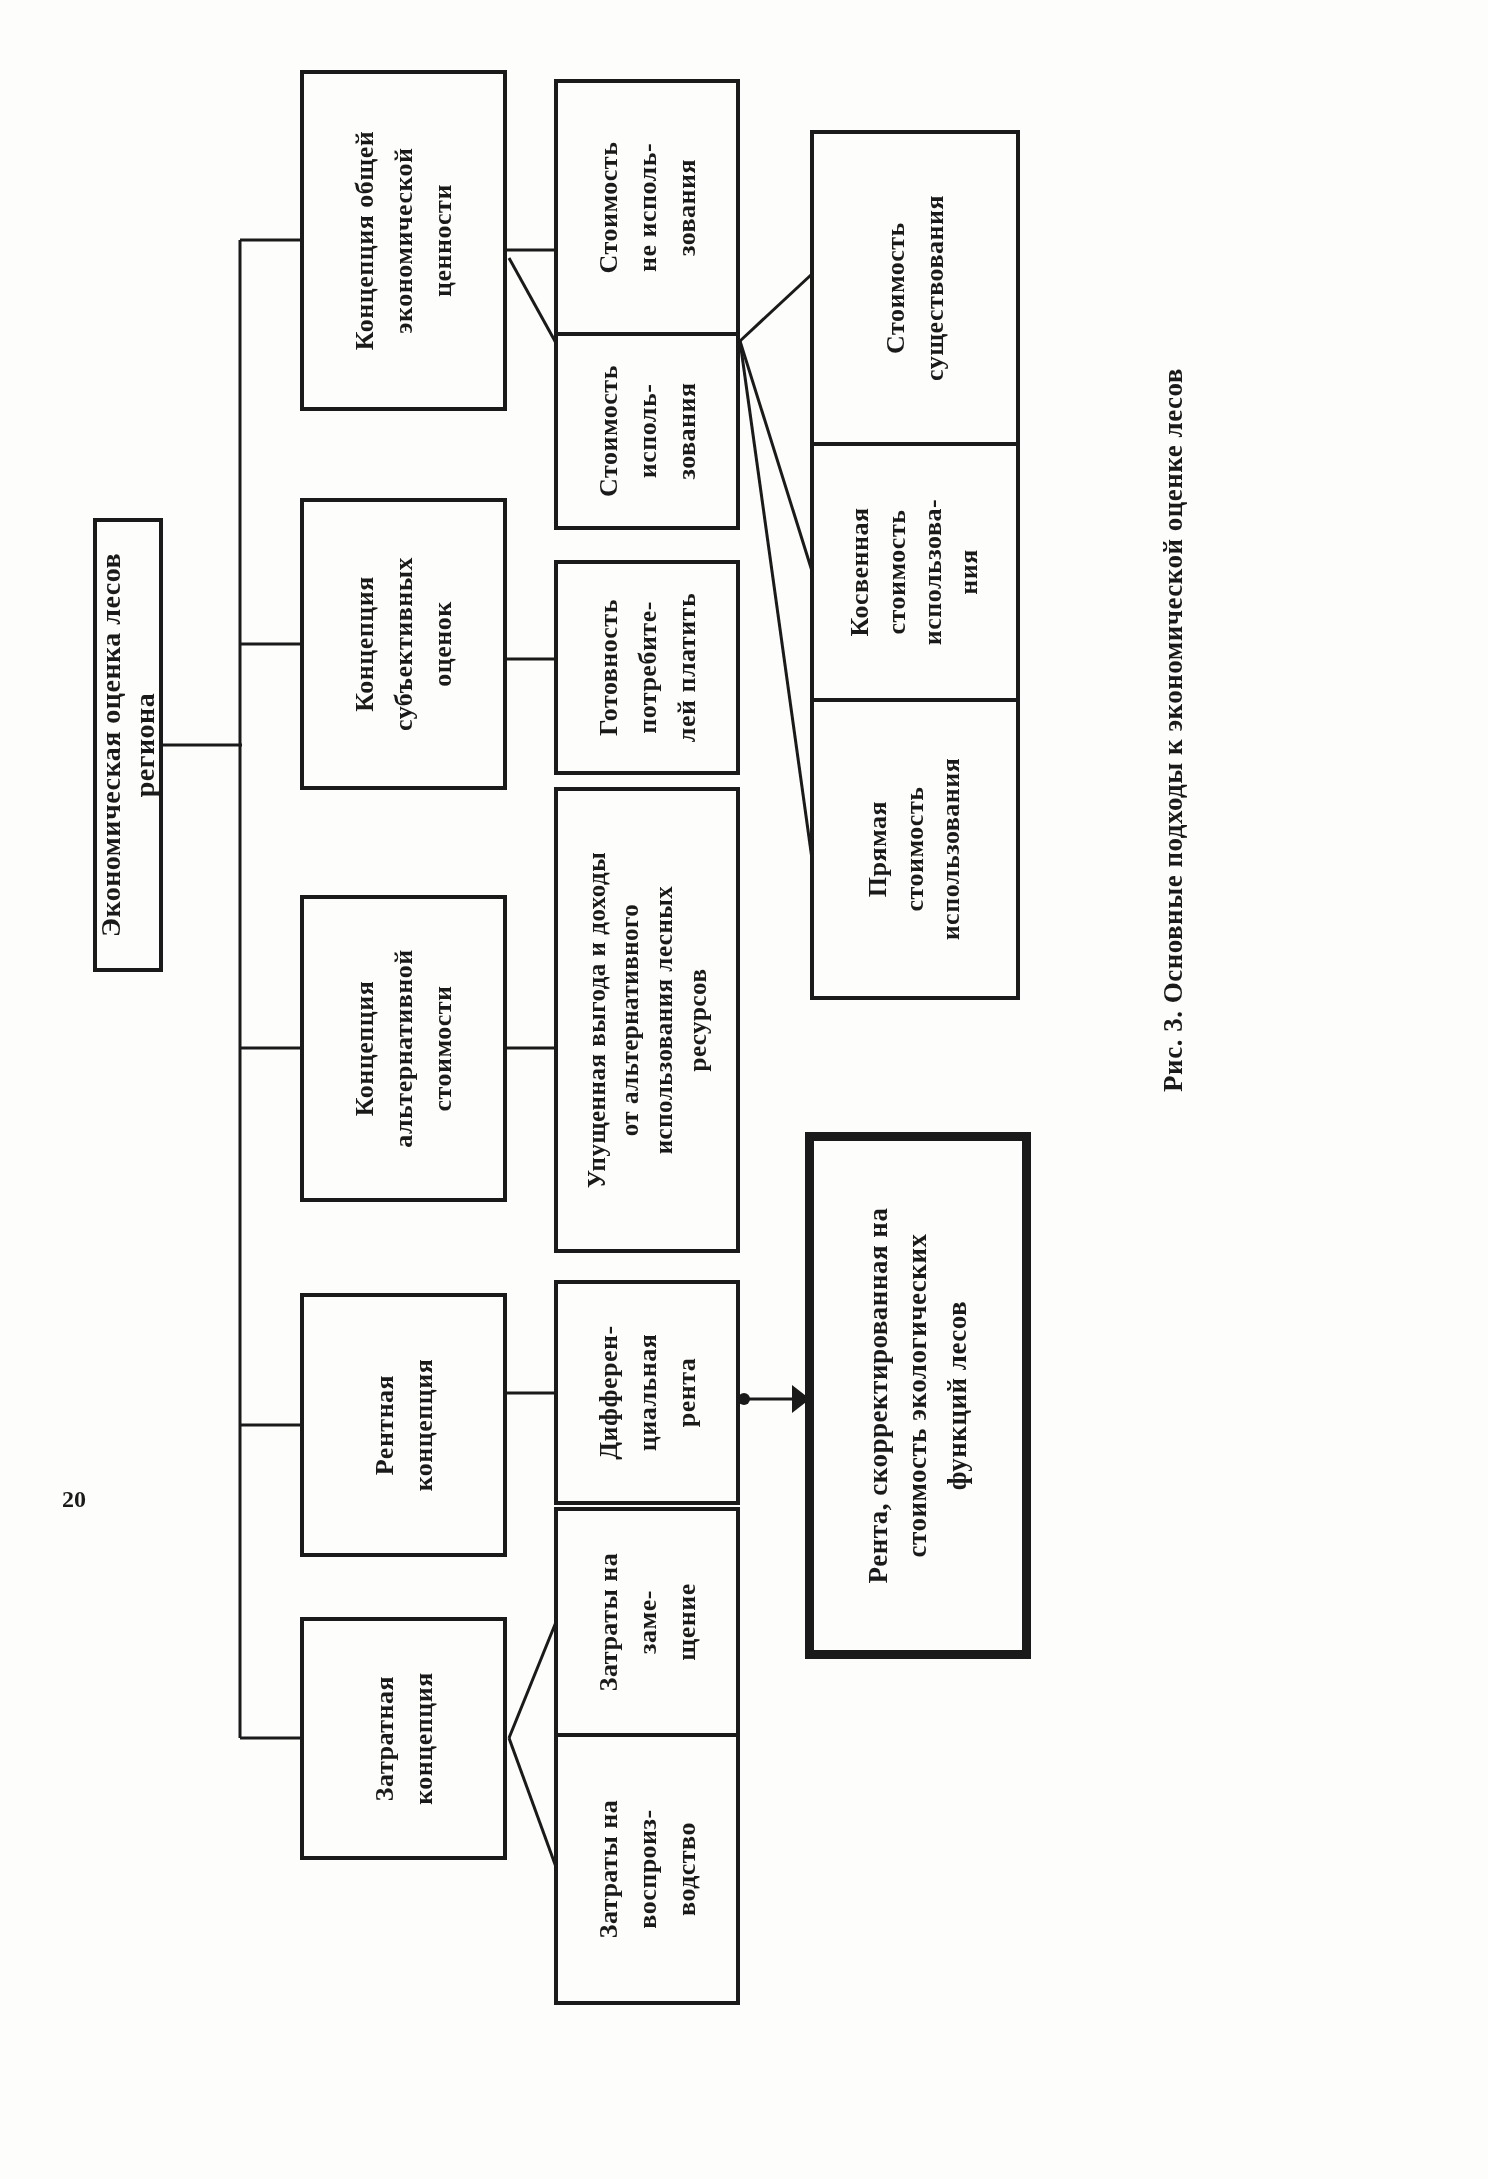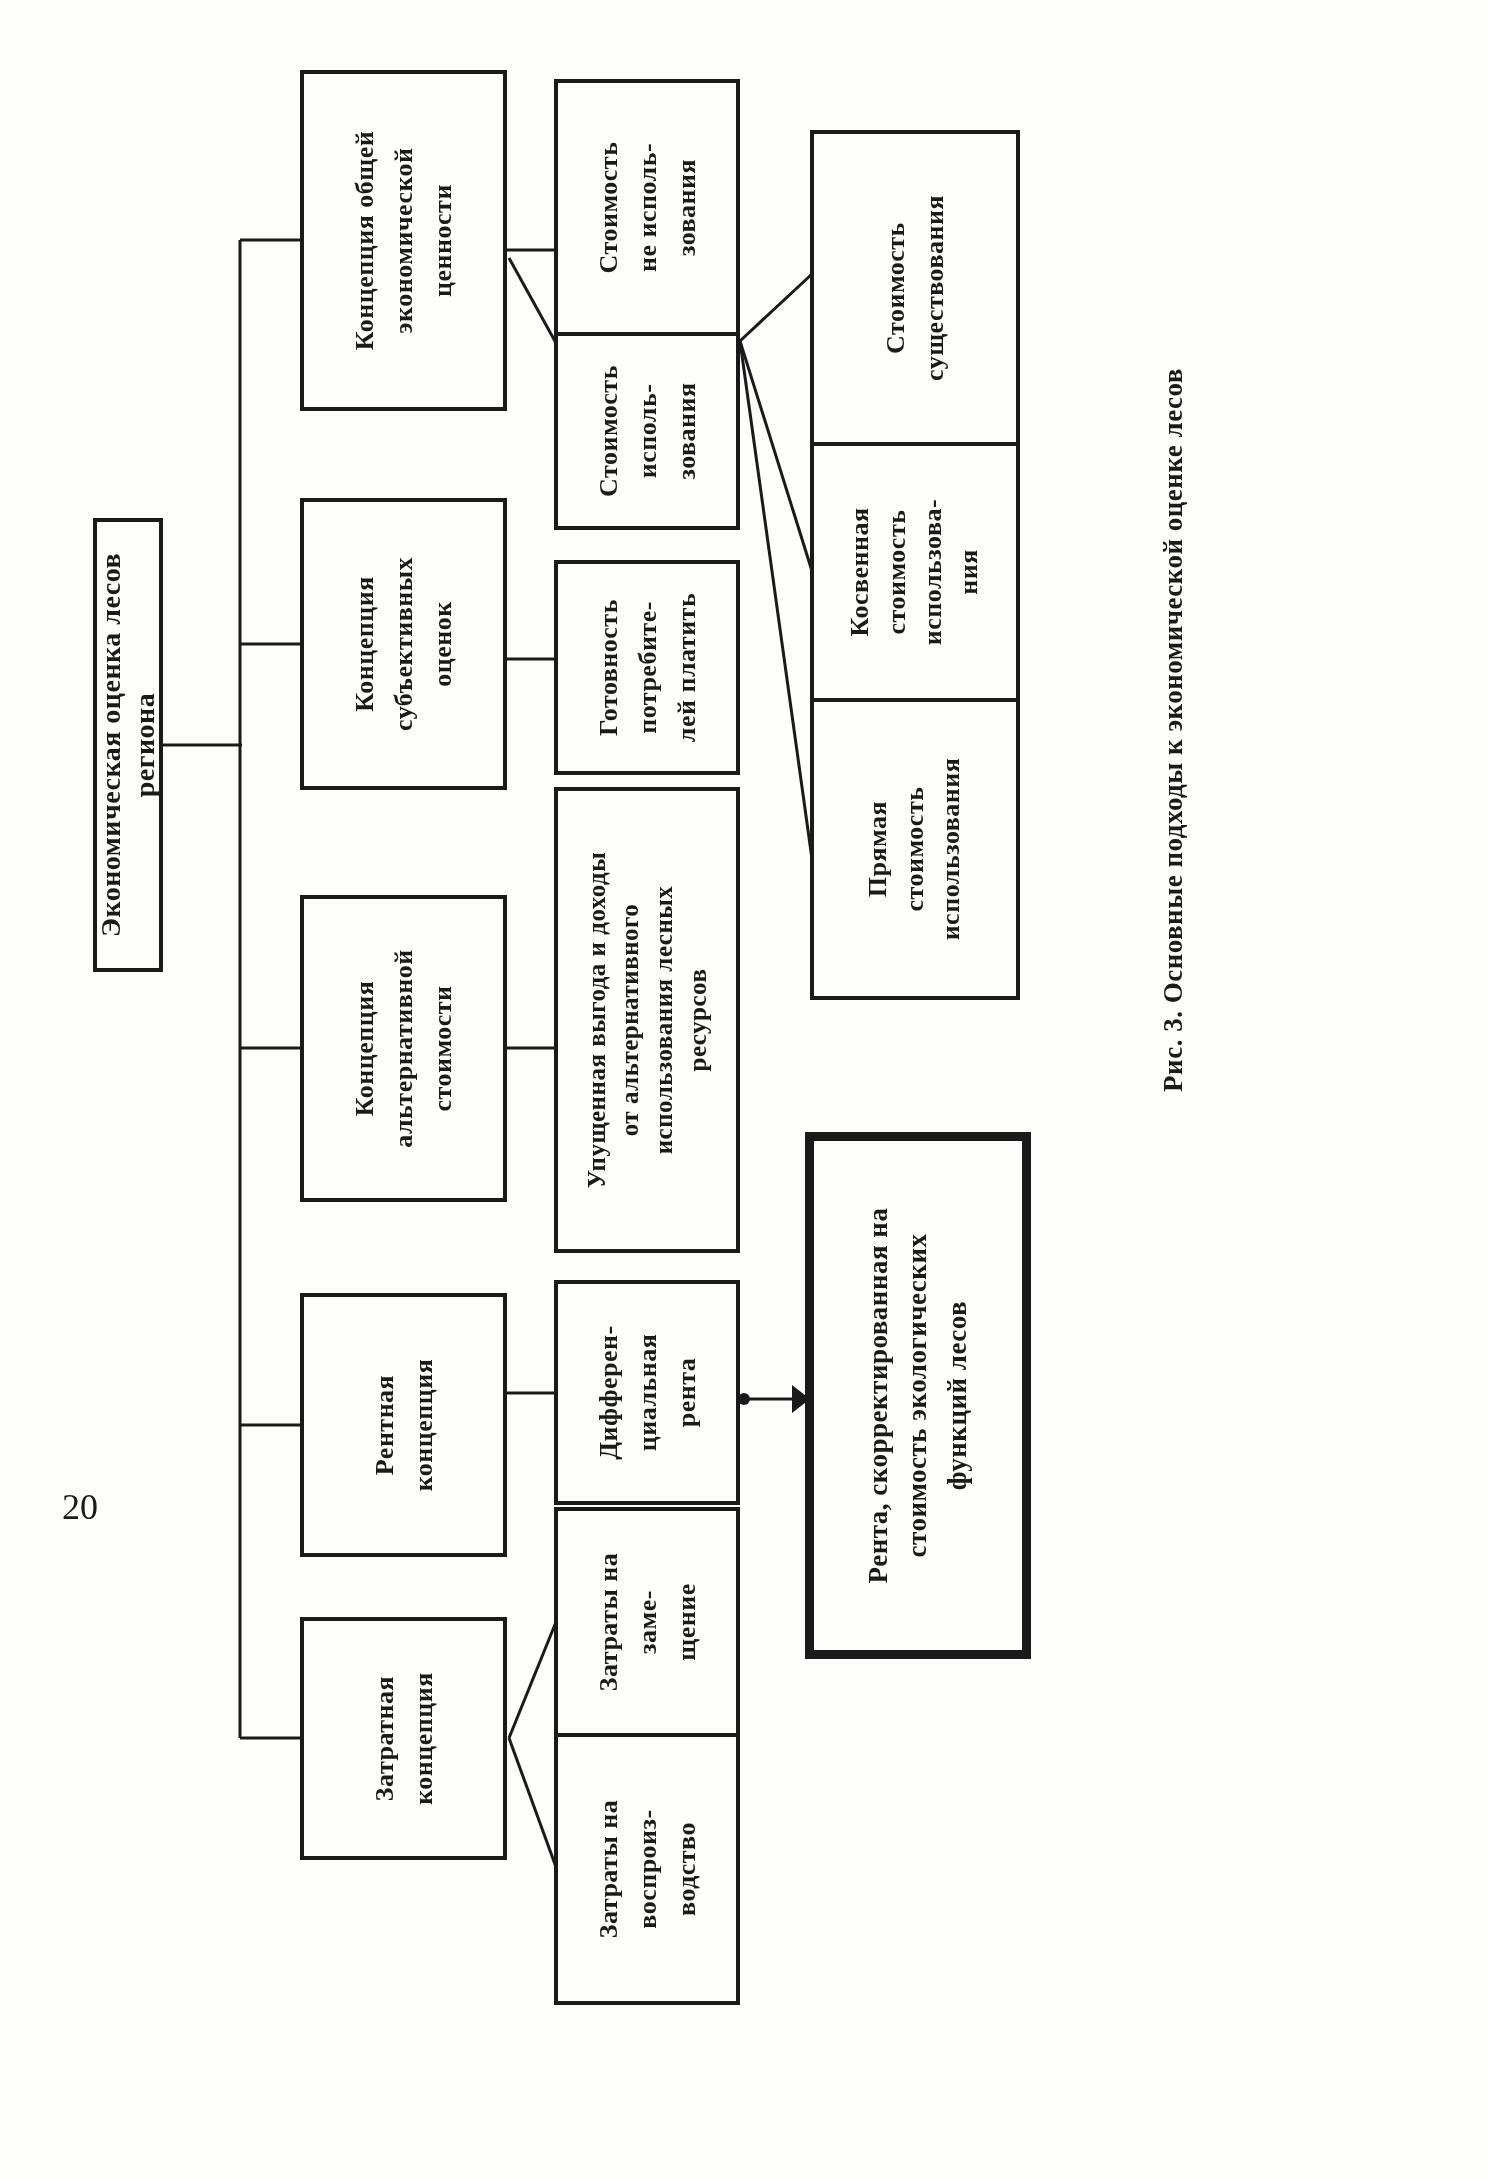--- a/index.html
+++ b/index.html
@@ -21,21 +21,21 @@
     white-space:pre-line;font-weight:700;font-size:26px;line-height:1.5;
     letter-spacing:.5px;padding:4px;
   }
   .box--root .lbl{font-size:28px;line-height:1.2;}
   .box--bold{border-width:9px;}
   .connectors{position:absolute;top:0;left:0;}
   .caption{
     position:absolute;left:999px;top:1158px;width:900px;text-align:center;
     font-weight:700;font-size:27px;letter-spacing:.5px;
   }
-  .pageno{position:absolute;left:62px;top:1486px;font-size:36px;}
+  .pageno{position:absolute;left:62px;top:1486px;font-size:24px;font-weight:bold;}
 </style>
 </head>
 <body>
 
 <div class="page">
   <div class="rotated">
 
     <svg class="connectors" width="2179" height="1488" viewBox="0 0 2179 1488">
       <g stroke="#1a1a1a" stroke-width="3" fill="none">
 

